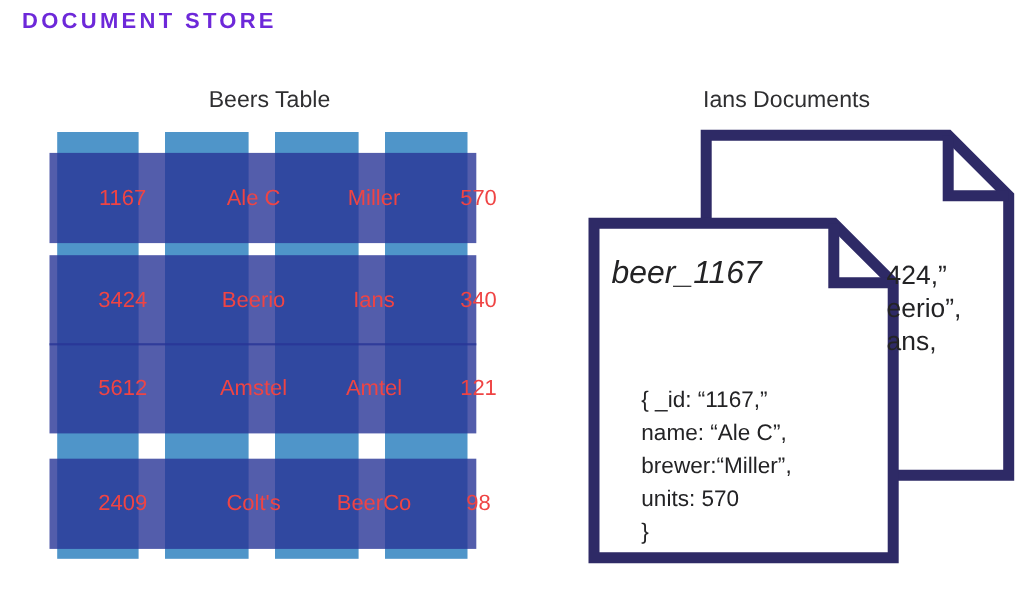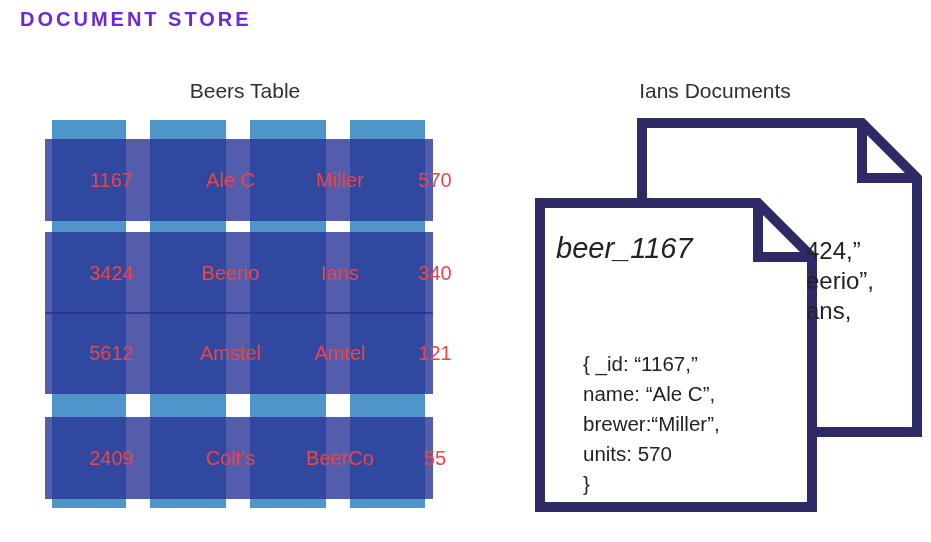--- a/index.html
+++ b/index.html
@@ -159,21 +159,21 @@
     <div class="table-cell" style="left:7px;   width:119px;">5612</div>
     <div class="table-cell" style="left:245px; width:100px;">Amtel</div>
     <div class="table-cell" style="left:126px; width:119px;">Amstel</div>
     <div class="table-cell" style="left:345px; width:90px;">121</div>
   </div>
 
   <div class="table-row-band" style="top:417px;">
     <div class="table-cell" style="left:7px;   width:119px;">2409</div>
     <div class="table-cell" style="left:245px; width:100px;">BeerCo</div>
     <div class="table-cell" style="left:126px; width:119px;">Colt's</div>
-    <div class="table-cell" style="left:345px; width:90px;">55</div>
+    <div class="table-cell" style="left:345px; width:90px;">98</div>
   </div>
 
 </div>
 
 <div id="beer-documents">
 
   <div id="beer-documents-title" class="panel-title">Ians Documents</div>
 
   <svg id="documents-svg" width="931" height="542" viewBox="0 0 931 542">
 

